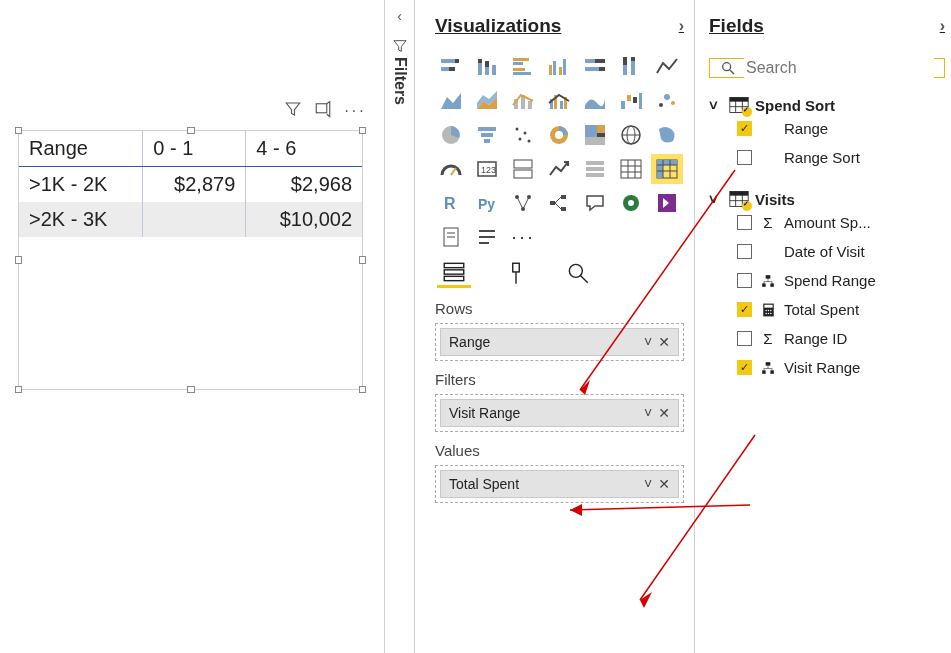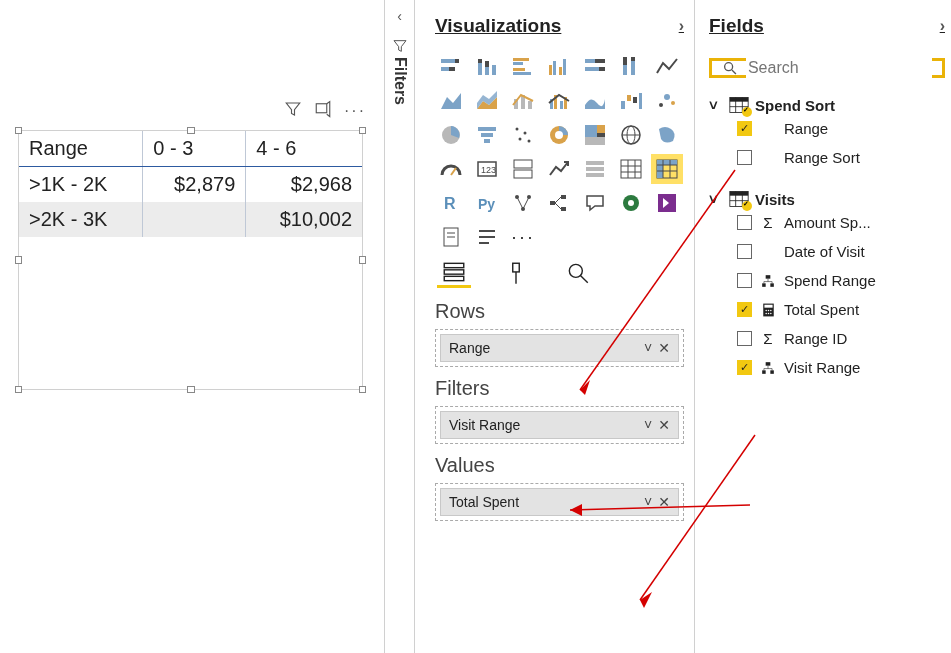--- a/index.html
+++ b/index.html
@@ -36,28 +36,28 @@
   .pane-header .chev{font-size:16px;color:#555;}
   .viz-grid{display:grid;grid-template-columns:repeat(7,32px);grid-auto-rows:30px;gap:4px;}
   .viz-ic{display:flex;align-items:center;justify-content:center;cursor:pointer;}
   .viz-ic svg{width:26px;height:24px;}
   .viz-ic.sel{background:#ffe066;}
   .viz-ell{font-size:18px;letter-spacing:2px;text-align:center}
   .viz-tabs{display:flex;gap:28px;margin:6px 0 12px 2px;}
   .viz-tab{display:flex;align-items:center;justify-content:center;width:34px;height:30px;cursor:pointer;}
   .viz-tab svg{width:26px;height:26px;stroke:#222;fill:none;stroke-width:1.3;}
   .viz-tab.sel{border-bottom:3px solid #f2c811;}
-  .well-label{font-size:20px;color:#444;margin:10px 0 6px;}
+  .well-label{font-size:15px;color:#444;margin:10px 0 6px;}
   .well{border:1px dashed #aaa;padding:4px;}
   .pill{background:#e3e3e3;border:1px solid #c8c8c8;height:28px;display:flex;align-items:center;justify-content:space-between;padding:0 8px;font-size:14px;}
   .pill .pill-actions{display:flex;gap:6px;align-items:center;}
   .pill .pill-actions span{cursor:pointer;color:#444;}
   
   .fields-pane{position:absolute;left:695px;top:0;width:256px;height:653px;padding:0 6px 0 14px;}
-  .search-box{display:flex;align-items:center;border:3px solid #eab308;height:20px;padding:0 10px;gap:8px;margin-top:6px;}
+  .search-box{display:flex;align-items:center;border:1px solid #eab308;height:20px;padding:0 10px;gap:8px;margin-top:6px;}
   .search-box svg{width:18px;height:18px;stroke:#555;fill:none;stroke-width:2;}
   .search-box input{border:none;outline:none;font-size:16px;width:100%;color:#555;}
   .table-block{margin-top:18px;}
   .table-header{display:flex;align-items:center;gap:6px;font-weight:600;font-size:15px;}
   .table-header .caret{width:14px;display:inline-block;}
   .tbl-icon{position:relative;width:20px;height:18px;}
   .tbl-icon svg{width:20px;height:18px;fill:#222;}
   .tbl-dot{position:absolute;right:-3px;bottom:-3px;width:10px;height:10px;border-radius:50%;background:#f2c811;box-sizing:border-box;}
   .tbl-dot::after{content:"\2713";color:#000;font-size:7px;position:absolute;left:1px;top:-1px;}
   .field-row{display:flex;align-items:center;gap:8px;padding:6px 0 6px 28px;font-size:15px;cursor:pointer;}
@@ -98,21 +98,21 @@
     <span class="handle h-br"></span>
     <span class="handle h-t"></span>
     <span class="handle h-b"></span>
     <span class="handle h-l"></span>
     <span class="handle h-r"></span>
 
     <table class="matrix">
       <thead>
         <tr>
           <th>Range</th>
-          <th>0 - 3</th>
+          <th>0 - 1</th>
           <th>4 - 6</th>
         </tr>
       </thead>
       <tbody>
         <tr>
           <td>&gt;1K - 2K</td>
           <td class="num">$2,879</td>
           <td class="num">$2,968</td>
         </tr>
         <tr>

